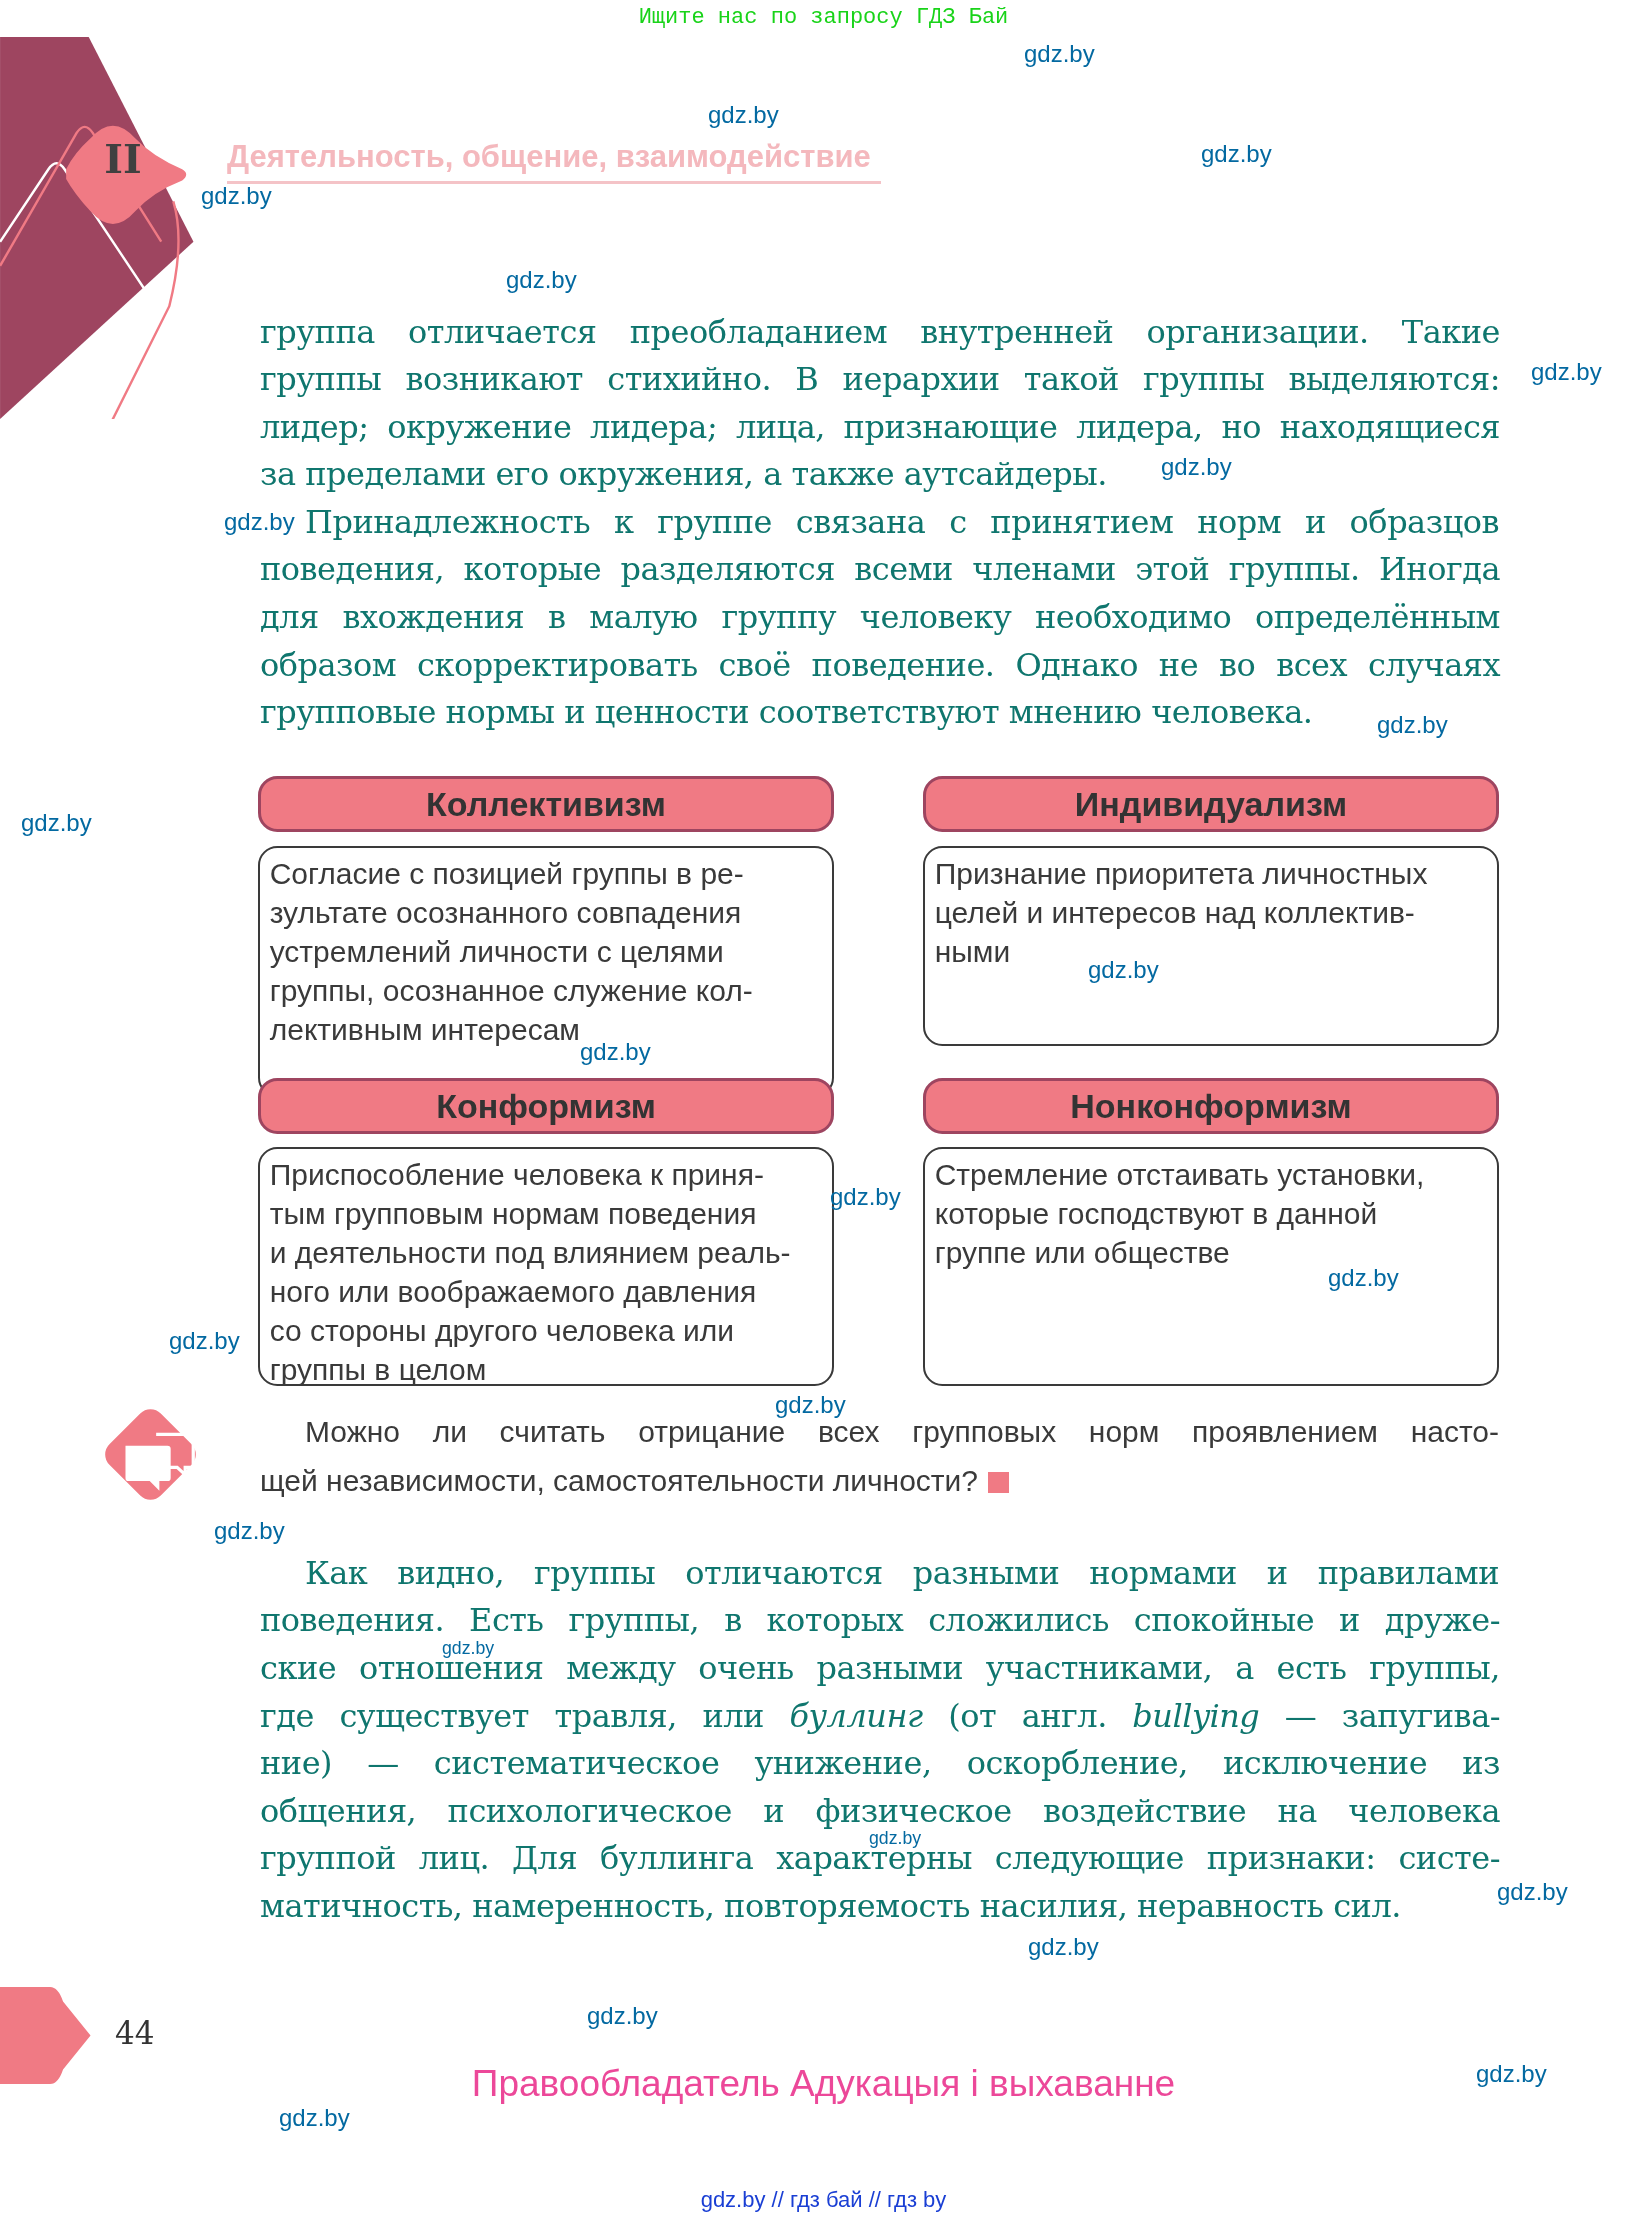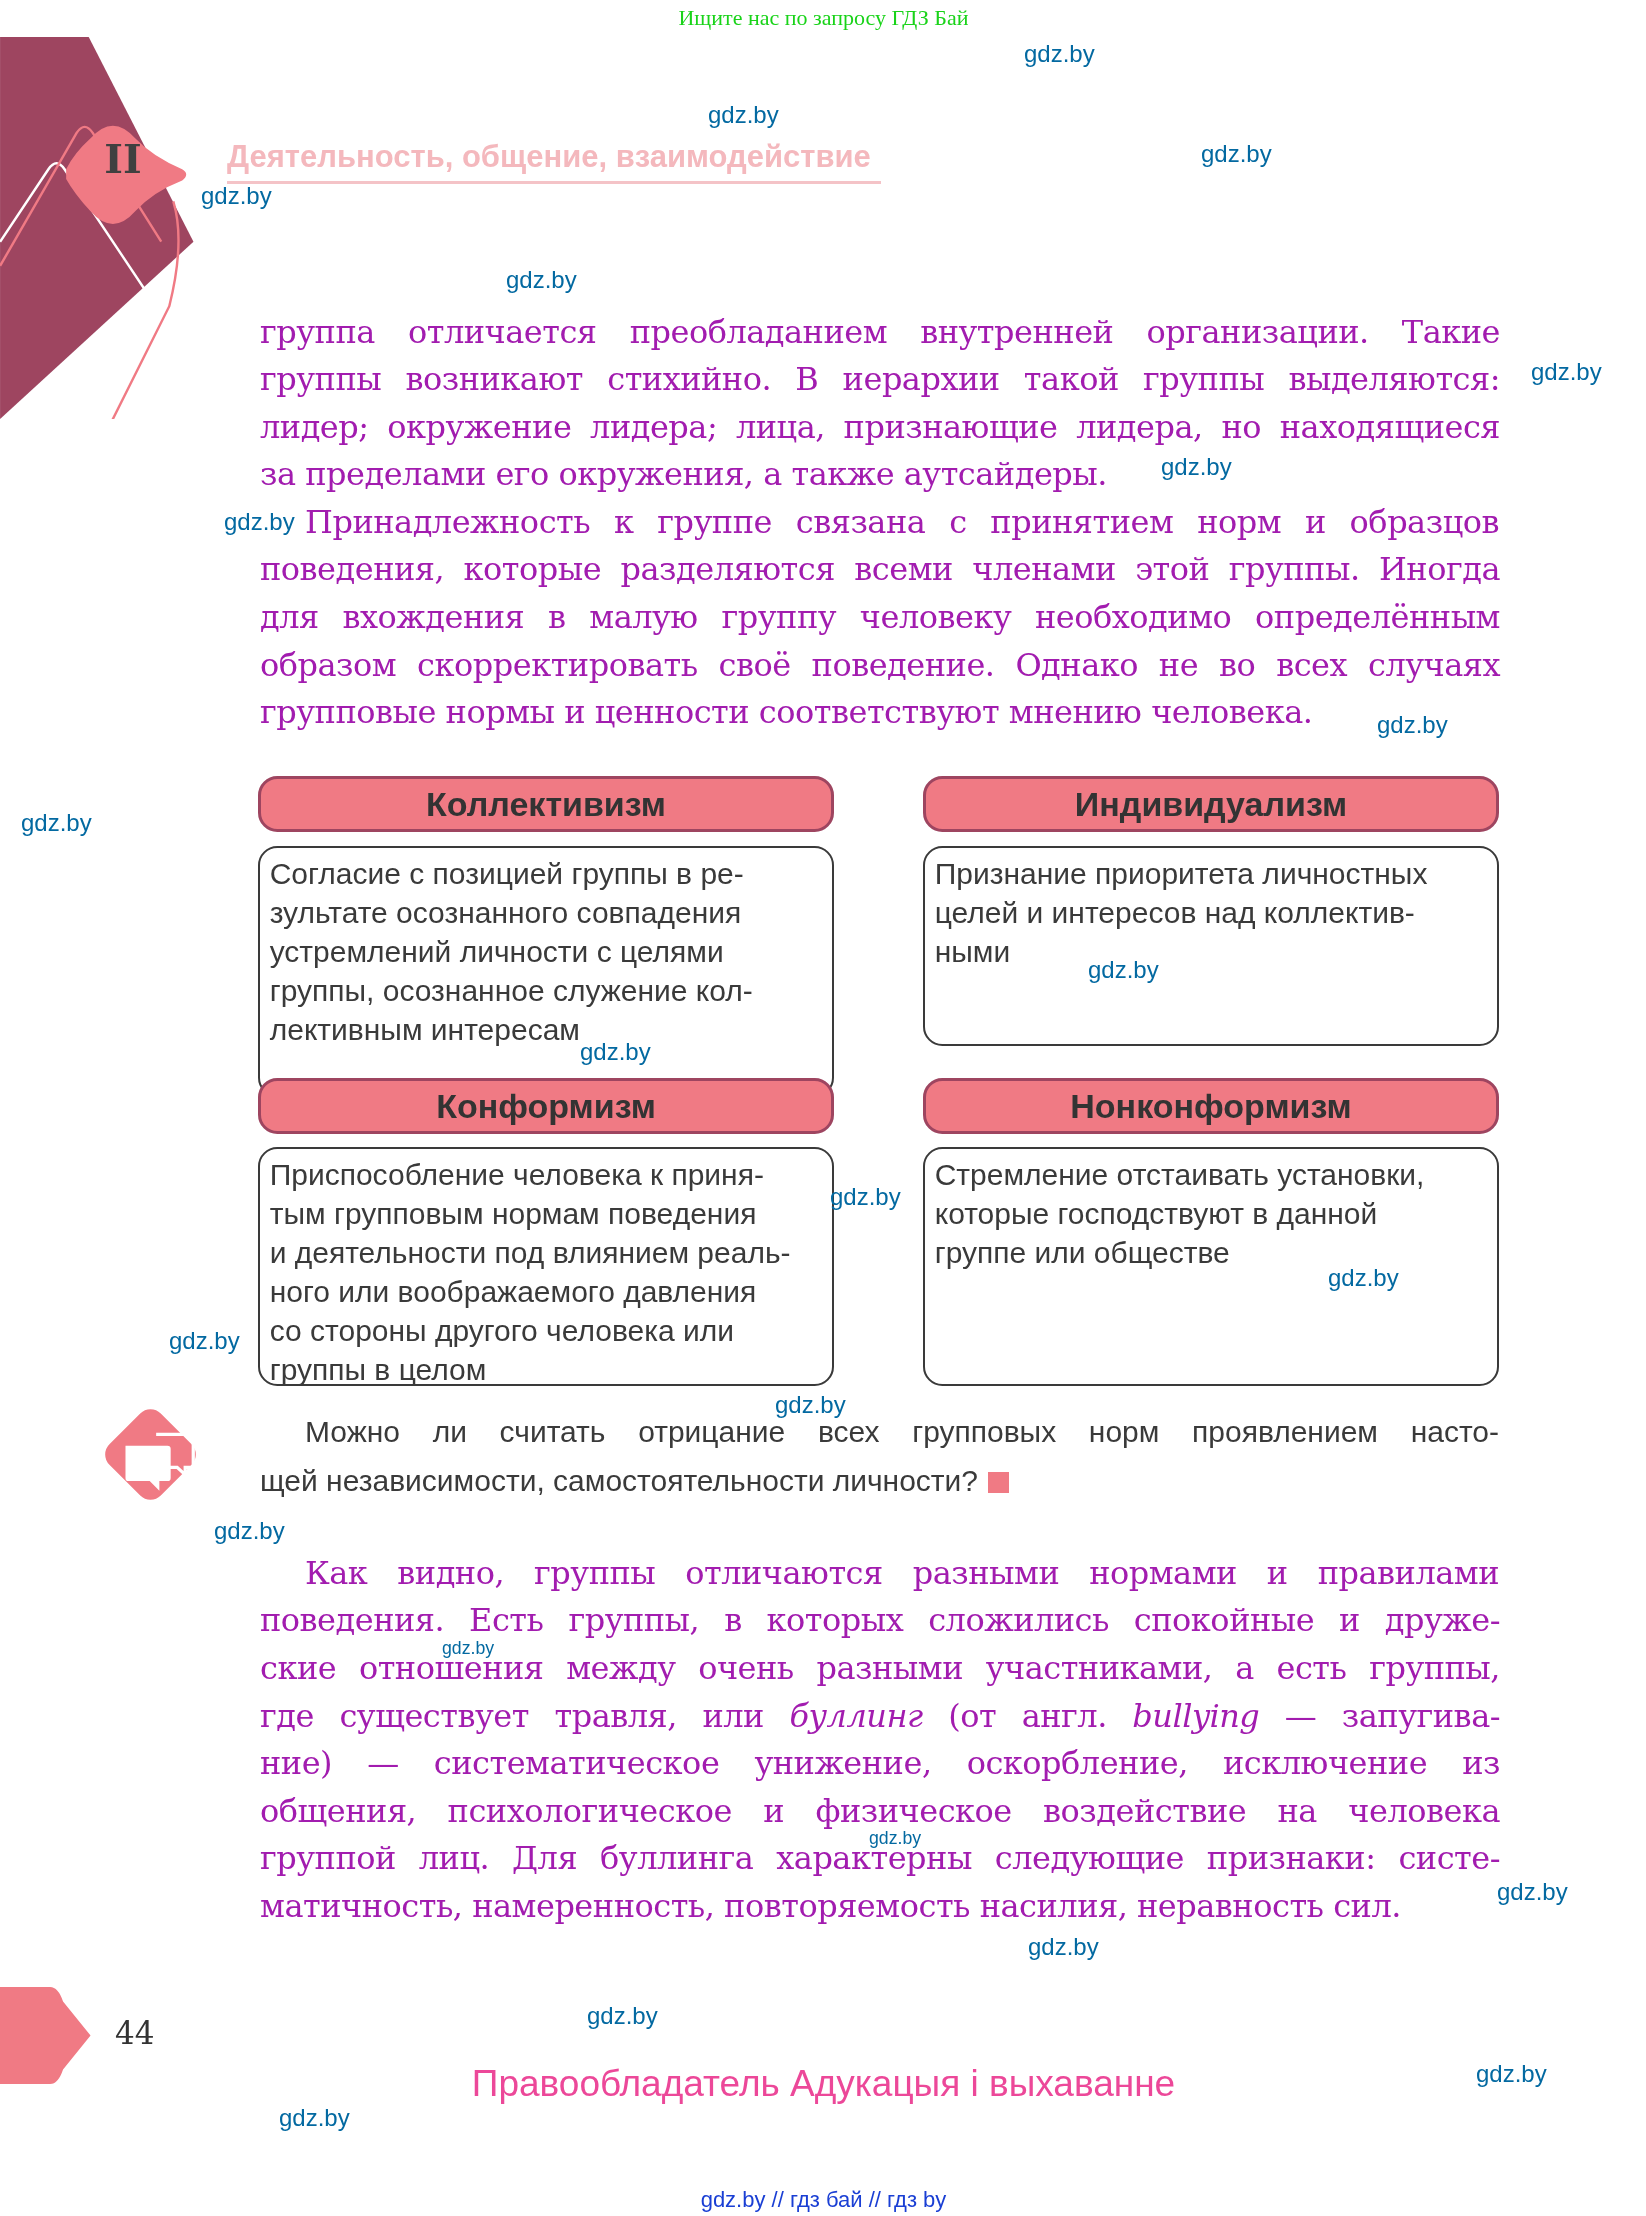--- a/index.html
+++ b/index.html
@@ -1,23 +1,23 @@
 <!DOCTYPE html>
 <html style="font-size:13px"><head>
 <meta charset="utf-8">
 <style>
   html, body { margin:0; padding:0; background:#ffffff; }
   body { width:1647px; height:2216px; position:relative; overflow:hidden; font-family:"Liberation Sans", sans-serif; color:#3a3a3a; }
   .abs { position:absolute; }
-  .top-banner { left:0; width:1647px; top:4.8px; text-align:center; color:#19d319; font-size:22px; font-family:Liberation Serif, serif; }
+  .top-banner { left:0; width:1647px; top:4.8px; text-align:center; color:#19d319; font-size:22px; font-family:Liberation Mono, monospace; }
   .wm { position:absolute; color:#0369a1; font-size:24px; font-family:"Liberation Sans", sans-serif; white-space:nowrap; }
   .wm.small { font-size:17.7px; }
   .chapter-title { left:227px; top:139px; color:#f4b8bd; font-size:31px; font-weight:bold; white-space:nowrap; }
   .chapter-rule { left:227px; top:181px; width:654px; height:3.2px; background:#f4c3c7; }
-  .serif { font-family:"DejaVu Serif", "Liberation Serif", serif; color:#a21caf; font-size:32px; letter-spacing:-0.5px; }
+  .serif { font-family:"DejaVu Serif", "Liberation Serif", serif; color:#0f766e; font-size:32px; letter-spacing:-0.5px; }
   .para-line { position:absolute; left:260px; width:1240px; white-space:nowrap; text-align:justify; text-align-last:justify; }
   .para-line.last { text-align-last:left; }
   .concept-head { position:absolute; height:56px; background:#f07a84; border:3.2px solid #9e4560; border-radius:19.3px; box-sizing:border-box; display:flex; align-items:center; justify-content:center; font-weight:bold; font-size:34px; color:#333; }
   .concept-body { position:absolute; border:2.4px solid #3a3a3a; border-radius:19.3px; box-sizing:border-box; padding:6.4px 13px 6.4px 9.7px; font-size:30px; line-height:39px; color:#3a3a3a; }
   .concept-body .ln { display:block; white-space:nowrap; }
   .qline { position:absolute; white-space:nowrap; }
   .end-square { display:inline-block; width:21px; height:21px; background:#f07a84; vertical-align:-1.6px; margin-left:9.7px; }
   .page-num { left:115px; top:2015px; font-family:"DejaVu Serif", serif; font-size:31px; color:#333; }
   .copyright { left:0; width:1647px; top:2063px; text-align:center; color:#ec4899; font-size:37px; }
   .footer-links { left:0; width:1647px; top:2187px; text-align:center; color:#1a3fd4; font-size:22px; }

